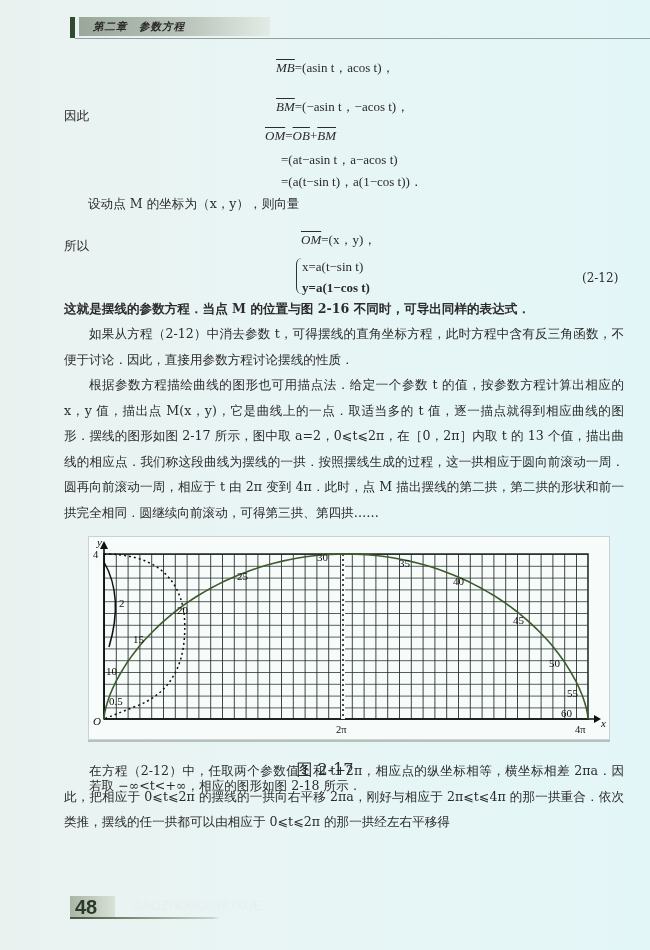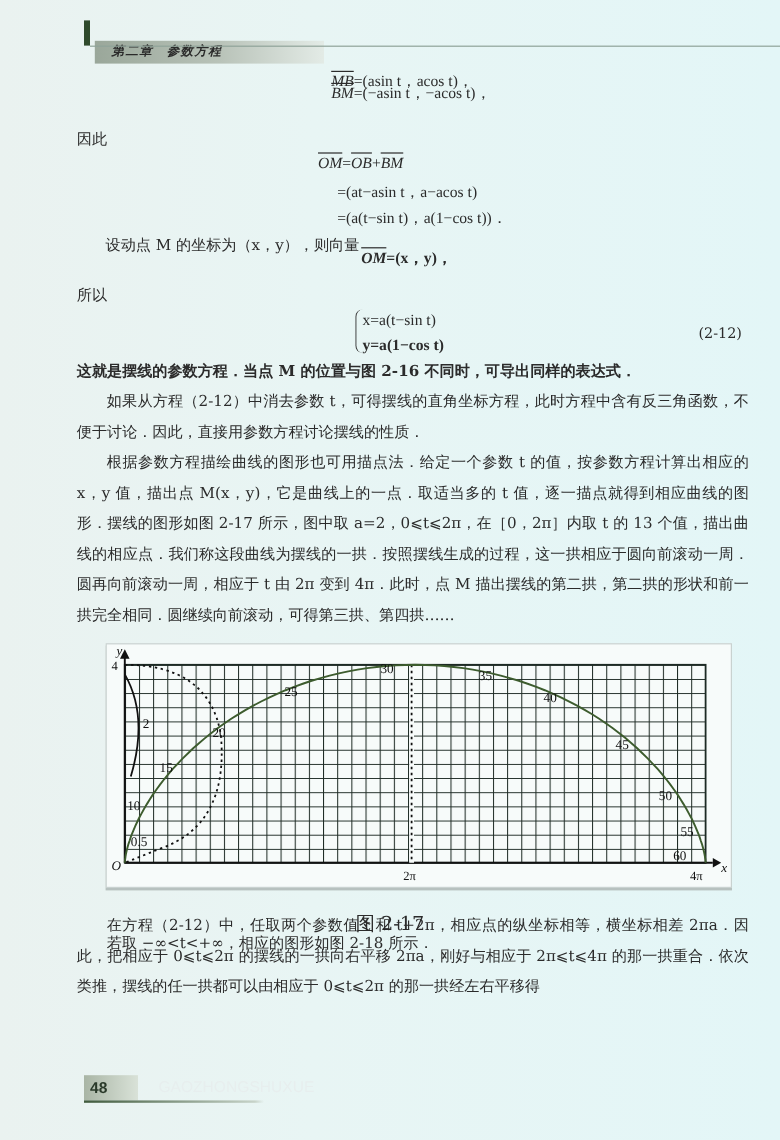--- a/index.html
+++ b/index.html
@@ -5,21 +5,21 @@
   html, body { margin:0; padding:0; }
   body {
     width:650px; height:950px; overflow:hidden;
     background: linear-gradient(90deg, #eaf2f0 0%, #e8f5f4 40%, #e3f6f7 100%);
     font-family: "DejaVu Serif", "Liberation Serif", serif;
     color:#2b2b2b; position:relative;
   }
   .header { position:absolute; left:70px; top:17px; width:580px; height:20px; }
   .header .mark { position:absolute; left:0; top:0; width:5px; height:21px; background:#2f4a2c; }
   .header .tab {
-    position:absolute; left:9px; top:17px; width:191px; height:19px;
+    position:absolute; left:9px; top:0; width:191px; height:19px;
     background: linear-gradient(90deg,#9aa79a 0%, #b9c3b9 55%, #e3ebe6 100%);
     font-family:"DejaVu Sans","Liberation Sans",sans-serif; font-size:10.5px; font-weight:bold; font-style:italic;
     color:#2a2a2a; line-height:19px; padding-left:14px; box-sizing:border-box; letter-spacing:1px;
   }
   .header .rule { position:absolute; left:5px; top:21px; width:575px; height:1px; background:#8fa39a; }
 
   .t { position:absolute; font-size:12.6px; white-space:nowrap; line-height:16px; }
   .math { font-family:"Liberation Serif","DejaVu Serif",serif; font-size:13px; }
   .p { position:absolute; left:64px; width:560px; font-size:12.6px; line-height:25.5px; text-align:justify; }
   .indent { text-indent:25px; }
@@ -27,53 +27,53 @@
 
   .fig {
     position:absolute; left:88px; top:536px; width:520px; height:202px;
     background:#f7fbfa; border:1px solid #c9d2d0; box-shadow: 0 2px 0 #b7c1bf;
   }
   .figcap { position:absolute; left:0; width:650px; top:760px; text-align:center; font-size:16px; }
   .footer { position:absolute; left:70px; top:896px; width:150px; height:24px; }
   .footer .num {
     position:absolute; left:0; top:0; width:45px; height:21px;
     background: linear-gradient(90deg,#a9b5a5,#d9e2d8);
-    font-family:"Liberation Sans","DejaVu Sans",sans-serif; font-size:13px; font-weight:bold; color:#2a3a2a;
+    font-family:"Liberation Sans","DejaVu Sans",sans-serif; font-size:20px; font-weight:bold; color:#2a3a2a;
     line-height:22px; padding-left:5px; box-sizing:border-box;
   }
   .footer .bar { position:absolute; left:0; top:21px; width:150px; height:2px; background:linear-gradient(90deg,#3f5a3c,#c7d3c9 95%,transparent); }
   .footer .brand { position:absolute; left:62px; top:2px; font-family:"Liberation Sans",sans-serif; font-size:13px; color:#e7eeee; letter-spacing:0px; }
   .brace { position:absolute; left:296px; top:258px; width:8px; height:36px; border-left:1px solid #333; border-radius:6px 0 0 6px; }
 </style>
 </head>
 <body>
 
 <div class="header">
   <div class="mark"></div>
   <div class="tab">第二章　参数方程</div>
   <div class="rule"></div>
 </div>
 
 <div class="t math" style="left:276px; top:60px;">
   <i class="vec">MB</i><span>=(asin t，acos t)，</span>
 </div>
-<div class="t math" style="left:276px; top:70px;">
+<div class="t math" style="left:276px; top:99px;">
   <i class="vec">BM</i><span>=(−asin t，−acos t)，</span>
 </div>
 
 <div class="t" style="left:64px; top:108px;">因此</div>
 
 <div class="t math" style="left:265px; top:128px;">
   <i class="vec">OM</i><span>=</span><i class="vec">OB</i><span>+</span><i class="vec">BM</i>
 </div>
 <div class="t math" style="left:281px; top:152px;">=(at−asin t，a−acos t)</div>
 <div class="t math" style="left:281px; top:174px;">=(a(t−sin t)，a(1−cos t))．</div>
 
 <div class="t" style="left:88px; top:196px;">设动点 M 的坐标为（x，y），则向量</div>
-<div class="t math" style="left:301px; top:207px;font-weight:bold;">
+<div class="t math" style="left:301px; top:232px;">
   <i class="vec">OM</i><span>=(x，y)，</span>
 </div>
 
 <div class="t" style="left:64px; top:238px;">所以</div>
 
 <div class="brace"></div>
 <div class="t math" style="left:302px; top:259px;">x=a(t−sin t)</div>
 <div class="t math" style="left:302px; top:280px;font-weight:bold;">y=a(1−cos t)</div>
 <div class="t" style="left:582px; top:270px; font-size:12px;">(2-12)</div>
 

